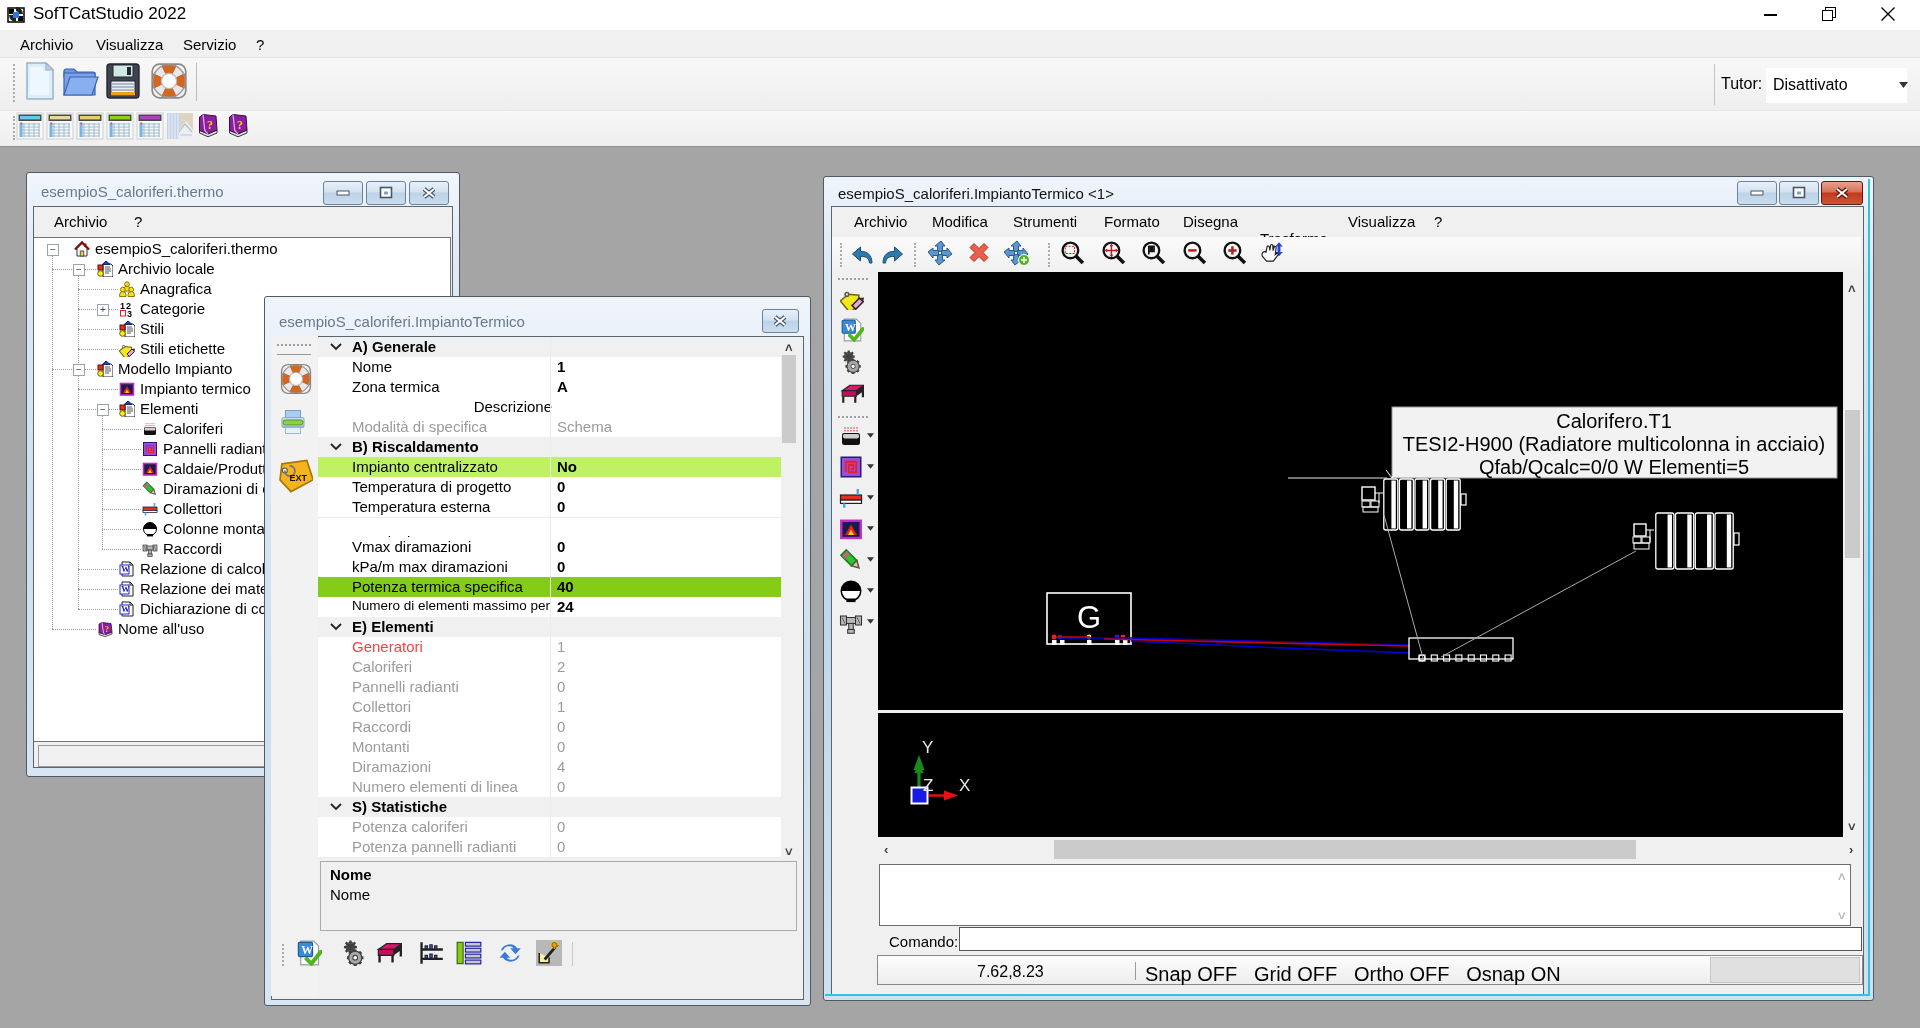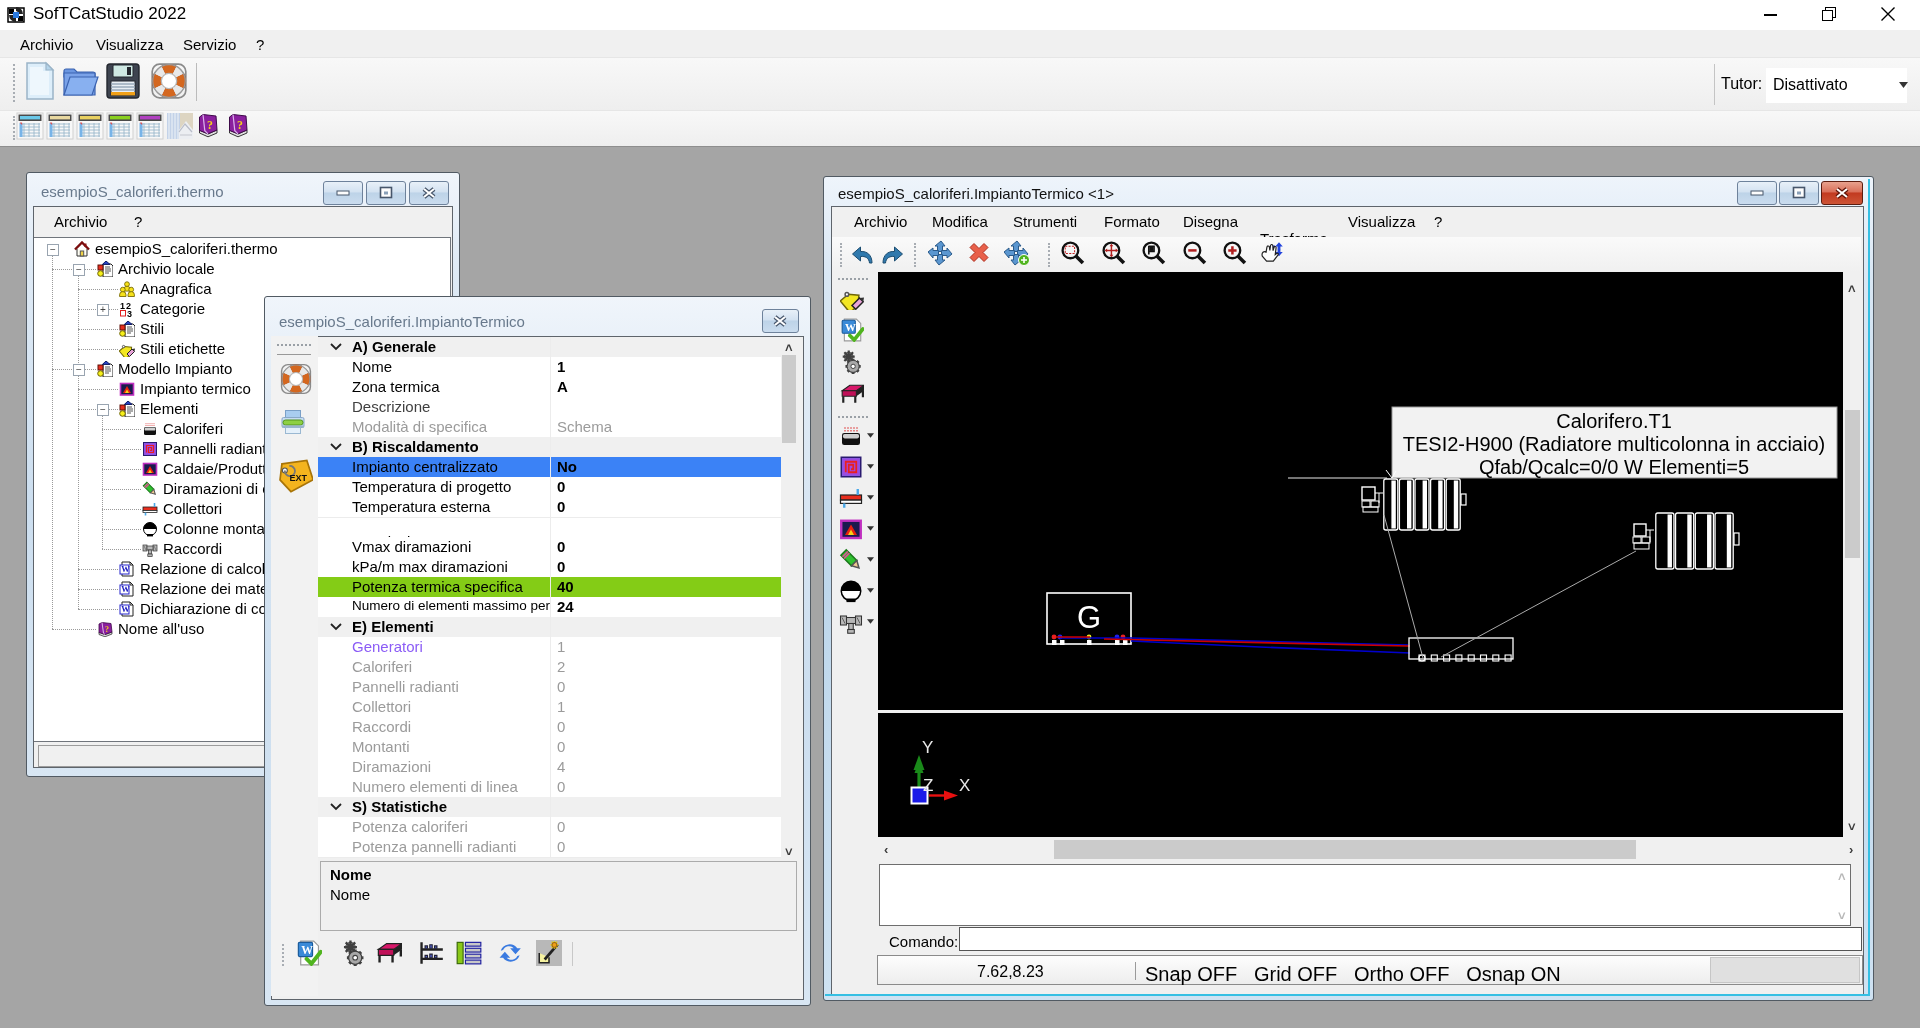--- a/index.html
+++ b/index.html
@@ -742,34 +742,34 @@
   </div>
 <div class="abs" style="left:318px;top:357px;width:463px;height:20px;background:#fff;border-bottom:1px solid #ececec;">
     <div class="abs" style="left:34px;top:1px;width:200px;overflow:hidden;white-space:nowrap;font-size:15px;color:#000;">Nome</div>
     <div class="abs" style="left:239px;top:1px;font-size:15px;color:#000;font-weight:bold;">1</div>
   </div>
 <div class="abs" style="left:318px;top:377px;width:463px;height:20px;background:#fff;border-bottom:1px solid #ececec;">
     <div class="abs" style="left:34px;top:1px;width:200px;overflow:hidden;white-space:nowrap;font-size:15px;color:#000;">Zona termica</div>
     <div class="abs" style="left:239px;top:1px;font-size:15px;color:#000;font-weight:bold;">A</div>
   </div>
 <div class="abs" style="left:318px;top:397px;width:463px;height:20px;background:#fff;border-bottom:1px solid #ececec;">
-    <div class="abs" style="left:34px;top:1px;width:200px;overflow:hidden;white-space:nowrap;font-size:15px;color:#404040;">Descrizione</div>
+    <div class="abs" style="left:34px;top:1px;width:200px;overflow:hidden;white-space:nowrap;font-size:15px;color:#000000;text-align:right;">Descrizione</div>
     <div class="abs" style="left:239px;top:1px;font-size:15px;color:#000;font-weight:bold;"></div>
   </div>
 <div class="abs" style="left:318px;top:417px;width:463px;height:20px;background:#fff;border-bottom:1px solid #ececec;">
     <div class="abs" style="left:34px;top:1px;width:200px;overflow:hidden;white-space:nowrap;font-size:15px;color:#9b9b9b;">Modalità di specifica</div>
     <div class="abs" style="left:239px;top:1px;font-size:15px;color:#9b9b9b;font-weight:normal;">Schema</div>
   </div>
 <div class="abs" style="left:318px;top:437px;width:463px;height:20px;background:#f0f0f0;">
     <svg class="abs" style="left:12px;top:6px;" width="12" height="8">
       <path d="M1 1 L6 6 L11 1" fill="none" stroke="#222" stroke-width="1.8"></path>
     </svg>
     <div class="abs" style="left:34px;top:1px;font-size:15px;font-weight:bold;">B) Riscaldamento</div>
   </div>
-<div class="abs" style="left:318px;top:457px;width:463px;height:20px;background:#3b82f6;border-bottom:1px solid #ececec;">
+<div class="abs" style="left:318px;top:457px;width:463px;height:20px;background:#bef264;border-bottom:1px solid #ececec;">
     <div class="abs" style="left:34px;top:1px;width:200px;overflow:hidden;white-space:nowrap;font-size:15px;color:#000;">Impianto centralizzato</div>
     <div class="abs" style="left:239px;top:1px;font-size:15px;color:#000;font-weight:bold;">No</div>
   </div>
 <div class="abs" style="left:318px;top:477px;width:463px;height:20px;background:#fff;border-bottom:1px solid #ececec;">
     <div class="abs" style="left:34px;top:1px;width:200px;overflow:hidden;white-space:nowrap;font-size:15px;color:#000;">Temperatura di progetto</div>
     <div class="abs" style="left:239px;top:1px;font-size:15px;color:#000;font-weight:bold;">0</div>
   </div>
 <div class="abs" style="left:318px;top:497px;width:463px;height:20px;background:#fff;border-bottom:1px solid #ececec;">
     <div class="abs" style="left:34px;top:1px;width:200px;overflow:hidden;white-space:nowrap;font-size:15px;color:#000;">Temperatura esterna</div>
     <div class="abs" style="left:239px;top:1px;font-size:15px;color:#000;font-weight:bold;">0</div>
@@ -794,21 +794,21 @@
     <div class="abs" style="left:34px;top:1px;width:200px;overflow:hidden;white-space:nowrap;font-size:13.5px;color:#000;">Numero di elementi massimo per i</div>
     <div class="abs" style="left:239px;top:1px;font-size:15px;color:#000;font-weight:bold;">24</div>
   </div>
 <div class="abs" style="left:318px;top:617px;width:463px;height:20px;background:#f0f0f0;">
     <svg class="abs" style="left:12px;top:6px;" width="12" height="8">
       <path d="M1 1 L6 6 L11 1" fill="none" stroke="#222" stroke-width="1.8"></path>
     </svg>
     <div class="abs" style="left:34px;top:1px;font-size:15px;font-weight:bold;">E) Elementi</div>
   </div>
 <div class="abs" style="left:318px;top:637px;width:463px;height:20px;background:#fff;border-bottom:1px solid #ececec;">
-    <div class="abs" style="left:34px;top:1px;width:200px;overflow:hidden;white-space:nowrap;font-size:15px;color:#8b5cf6;">Generatori</div>
+    <div class="abs" style="left:34px;top:1px;width:200px;overflow:hidden;white-space:nowrap;font-size:15px;color:#ef4444;">Generatori</div>
     <div class="abs" style="left:239px;top:1px;font-size:15px;color:#9b9b9b;font-weight:normal;">1</div>
   </div>
 <div class="abs" style="left:318px;top:657px;width:463px;height:20px;background:#fff;border-bottom:1px solid #ececec;">
     <div class="abs" style="left:34px;top:1px;width:200px;overflow:hidden;white-space:nowrap;font-size:15px;color:#9b9b9b;">Caloriferi</div>
     <div class="abs" style="left:239px;top:1px;font-size:15px;color:#9b9b9b;font-weight:normal;">2</div>
   </div>
 <div class="abs" style="left:318px;top:677px;width:463px;height:20px;background:#fff;border-bottom:1px solid #ececec;">
     <div class="abs" style="left:34px;top:1px;width:200px;overflow:hidden;white-space:nowrap;font-size:15px;color:#9b9b9b;">Pannelli radianti</div>
     <div class="abs" style="left:239px;top:1px;font-size:15px;color:#9b9b9b;font-weight:normal;">0</div>
   </div>

